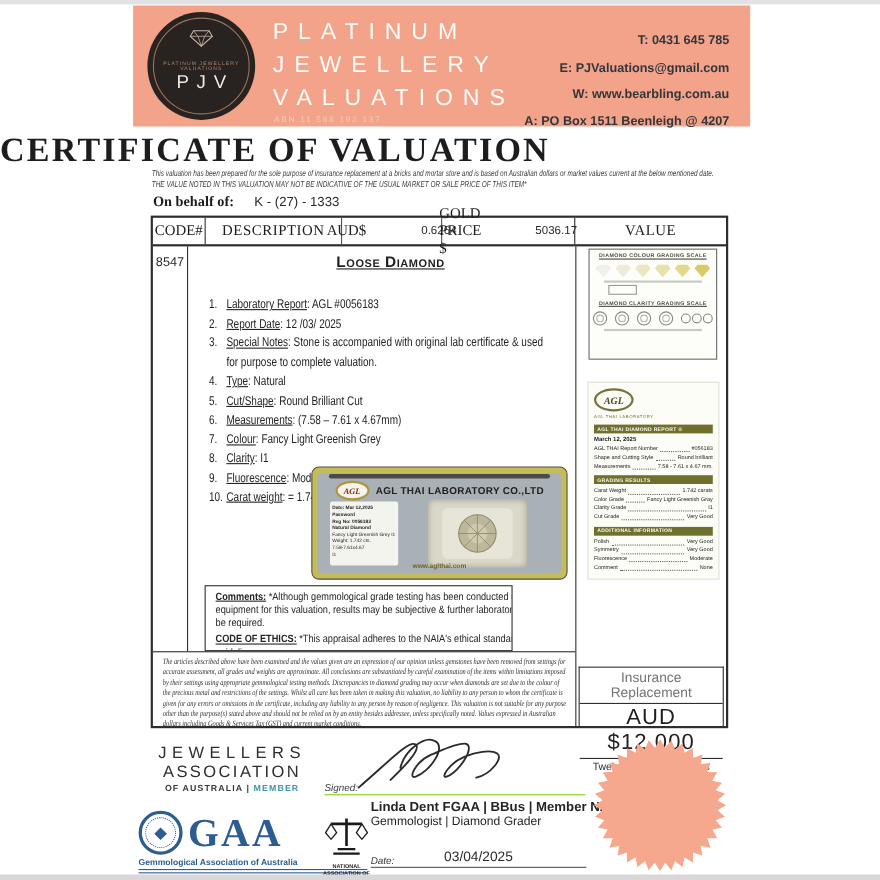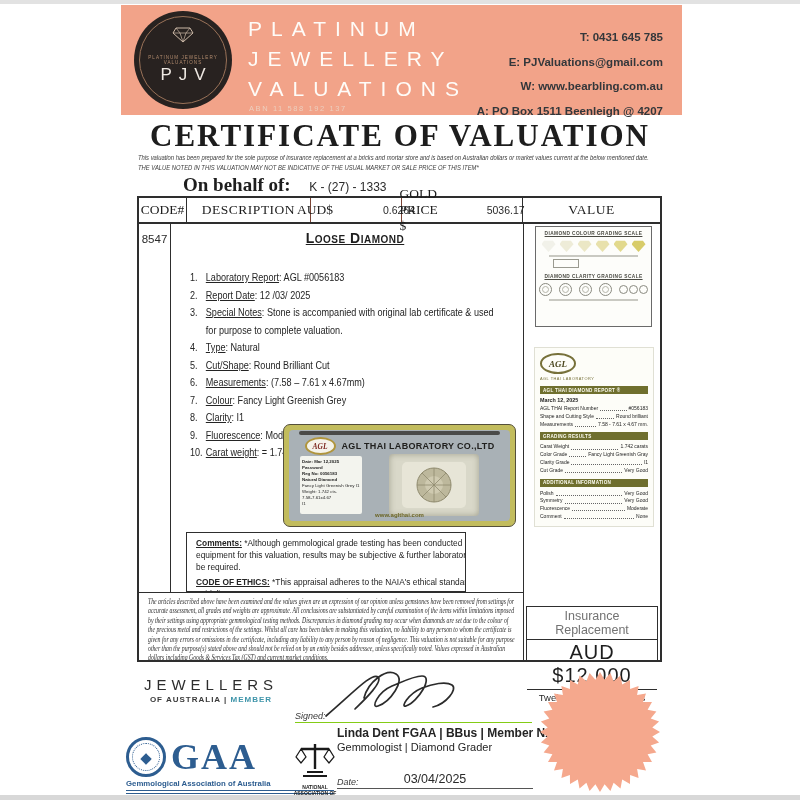--- a/index.html
+++ b/index.html
@@ -17,26 +17,26 @@
         letter-spacing:1px;color:#b08a6d;}
   .logo-initials{position:absolute;left:0;right:0;top:54px;text-align:center;font-size:17px;
         letter-spacing:7px;color:#efe9e3;padding-left:7px;}
   .brand{position:absolute;left:127px;top:9px;color:#fefcf8;font-size:21px;letter-spacing:9px;
         line-height:30px;font-weight:500;white-space:nowrap;}
   .abn{position:absolute;left:128px;top:99px;font-size:7.5px;letter-spacing:1.6px;color:#eccfbf;}
   .contacts{position:absolute;right:19px;top:20px;text-align:right;font-size:11.5px;font-weight:bold;
         color:#33373b;line-height:24.5px;white-space:nowrap;}
 
   
-  .title{position:absolute;left:0;top:118px;width:100%;text-align:center;
+  .title{position:absolute;left:0;top:118px;width:100%;text-align:left;
         font-family:"Liberation Serif",serif;font-size:31px;font-weight:bold;letter-spacing:2px;color:#1d1d1d;}
   .intro{position:absolute;left:138px;top:153px;width:704px;transform:scaleX(0.75);transform-origin:0 0;
         font-style:italic;font-size:7.8px;line-height:9.6px;color:#3c3c3c;white-space:nowrap;}
   .behalf{position:absolute;left:139px;top:174px;}
-  .behalf .b-lbl{font-family:"Liberation Serif",serif;font-weight:bold;font-size:19px;color:#1e1e1e;margin-left:44px;}
+  .behalf .b-lbl{font-family:"Liberation Serif",serif;font-weight:bold;font-size:13px;color:#1e1e1e;}
   .behalf .b-val{font-size:12px;color:#2a2a2a;margin-left:14px;}
 
   
   .tbl{position:absolute;left:137px;top:196px;width:525px;height:466px;border:2px solid #2e2e2e;box-sizing:border-box;}
   .thead{display:flex;height:26px;border-bottom:2px solid #2e2e2e;box-sizing:border-box;
         font-family:"Liberation Serif",serif;}
   .th{display:flex;align-items:center;justify-content:center;box-sizing:border-box;font-size:13.5px;color:#1c1c1c;}
   .th-code{width:48px;border-right:1.5px solid #2e2e2e;}
   .th-desc{width:124px;border-right:1.5px solid #7a4334;letter-spacing:0.5px;}
   .th-aud{width:91px;border-right:1.5px solid #7a4334;gap:6px;}
@@ -405,20 +405,21 @@
       </div>
 
       <div class="terms">
         <div class="terms-inner">The articles described above have been examined and the values given are an expression of our opinion unless gemstones have been removed from settings for accurate assessment, all grades and weights are approximate. All conclusions are substantiated by careful examination of the items within limitations imposed by their settings using appropriate gemmological testing methods. Discrepancies in diamond grading may occur when diamonds are set due to the colour of the precious metal and restrictions of the settings. Whilst all care has been taken in making this valuation, no liability to any person to whom the certificate is given for any errors or omissions in the certificate, including any liability to any person by reason of negligence. This valuation is not suitable for any purpose other than the purpose(s) stated above and should not be relied on by an entity besides addressee, unless specifically noted. Values expressed in  Australian dollars including Goods &amp; Services Tax (GST) and current market conditions.</div>
       </div>
     </div>
   </div>
 
   <div class="jaa">
     <div class="jaa-l1">JEWELLERS</div>
+    <div class="jaa-l2">ASSOCIATION</div>
     <div class="jaa-l3">
       <span>OF AUSTRALIA</span><span> | </span><span class="jaa-member">MEMBER</span>
     </div>
   </div>
 
   <svg class="sig" width="170" height="58" viewBox="0 0 170 58">
     <path d="M8 52 C34 30 54 8 60 13 C66 18 42 40 37 45 M46 34 C50 18 68 4 78 10 C88 16 72 38 60 42 C52 45 60 28 74 22 C86 17 96 12 104 12 C116 12 100 38 88 42 C82 44 90 30 104 24 C114 20 128 17 134 21 C140 25 128 40 115 43" fill="none" stroke="#2b2b2b" stroke-width="1.7" stroke-linecap="round"></path>
   </svg>
   <div class="signed-row">
     <span class="signed-lbl">Signed:</span>

